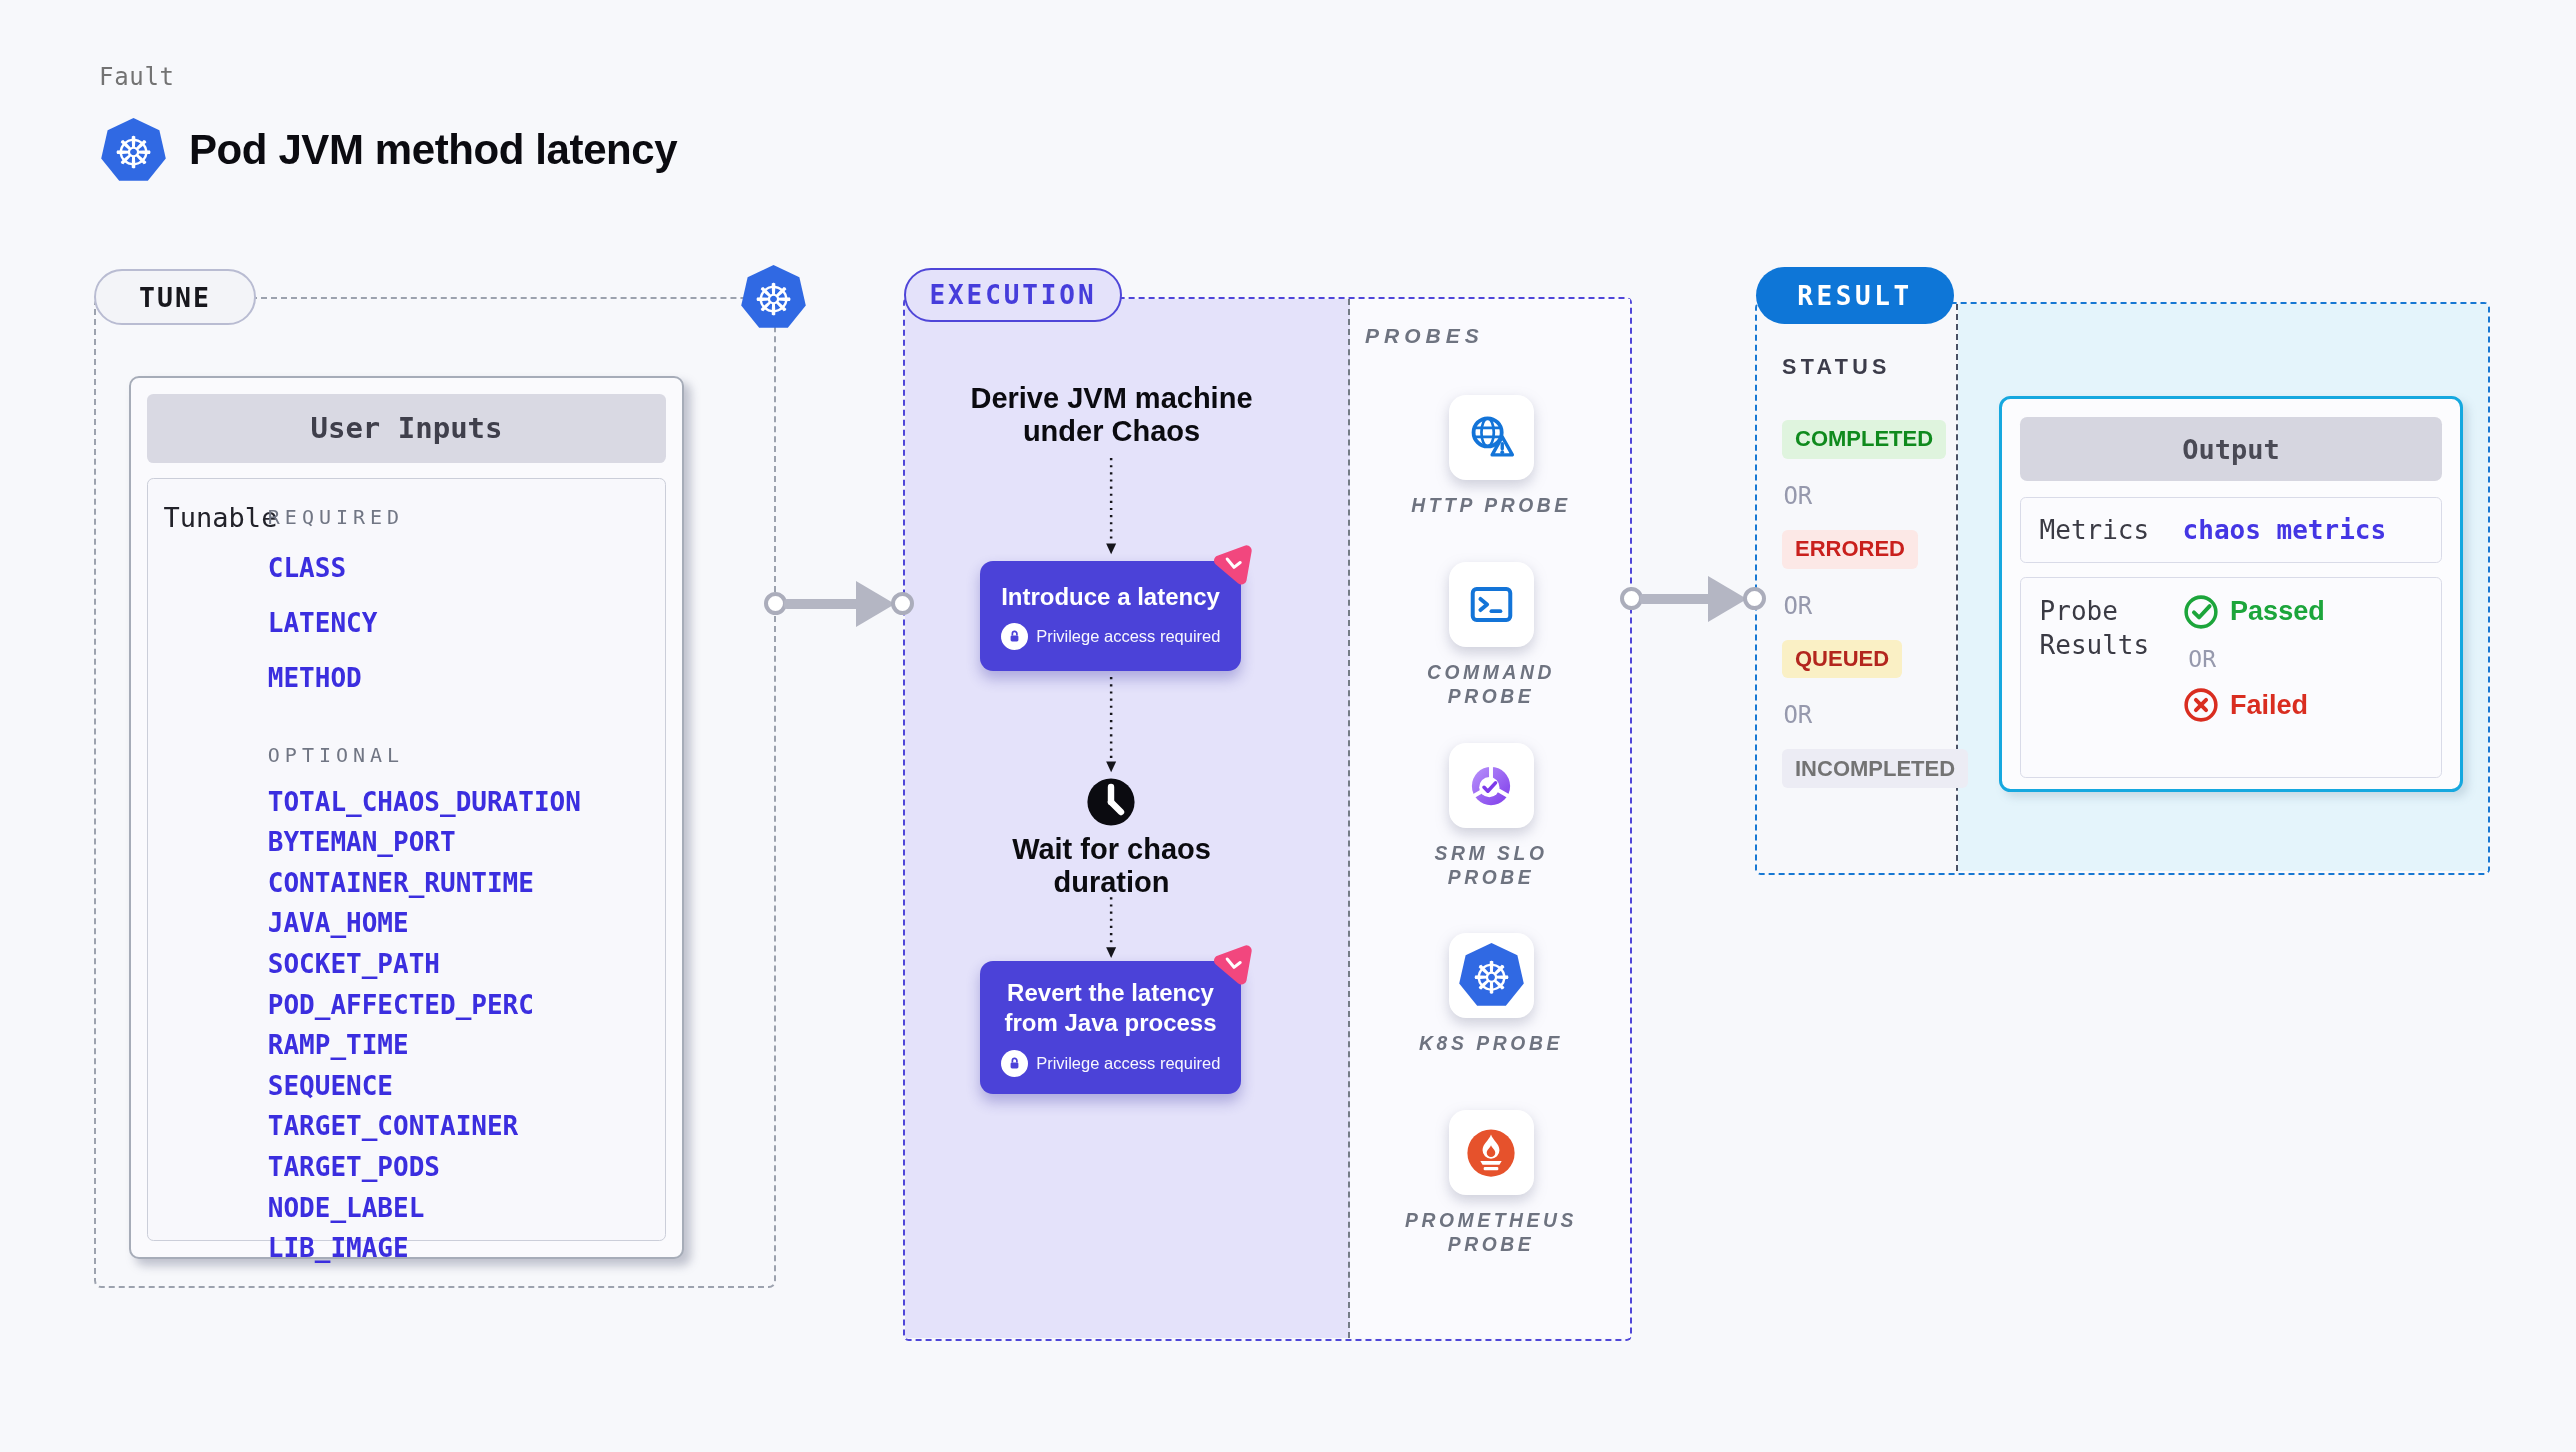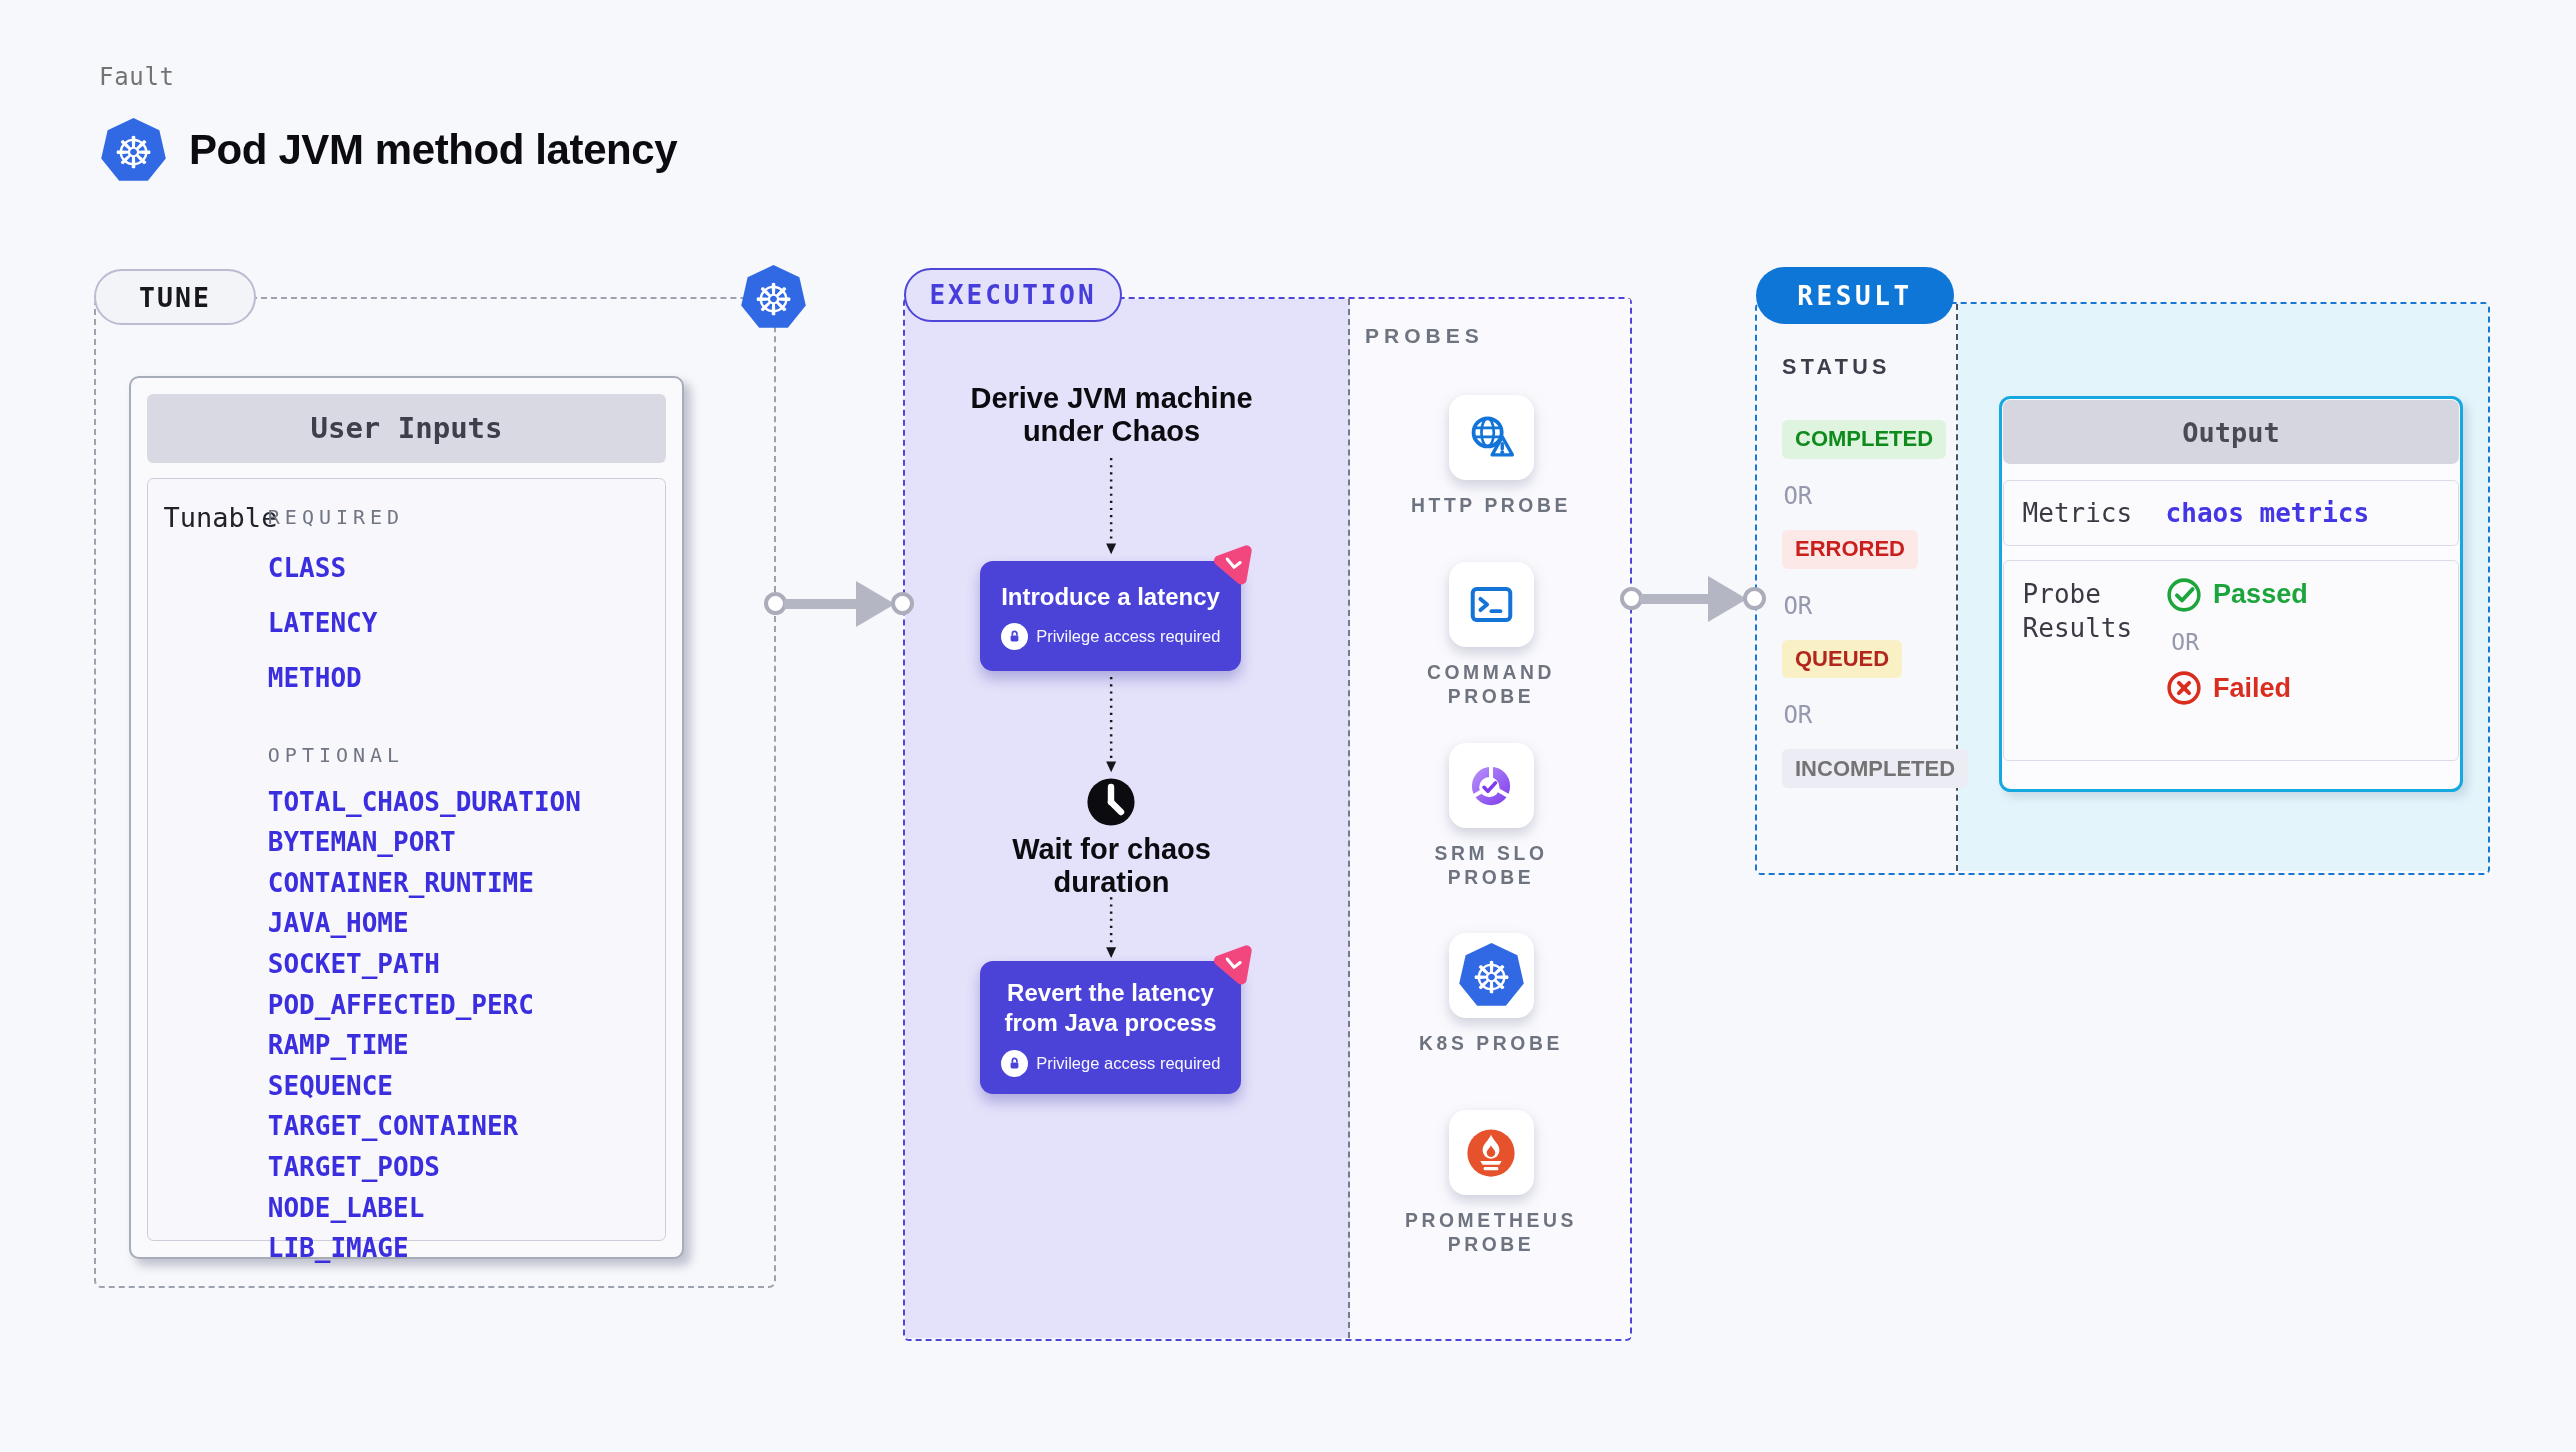--- a/index.html
+++ b/index.html
@@ -62,38 +62,38 @@
               display:flex;flex-direction:column;align-items:center;justify-content:center;gap:11.5px;
               box-shadow:0 7.2px 14.3px rgba(48,40,160,.30);}
   .chaos-card .card-title{color:#FFFFFF;font-size:24px;font-weight:700;text-align:center;line-height:30px;white-space:pre-line;}
   .priv-row{display:flex;align-items:center;gap:8.6px;}
   .priv-row .lock-circle{width:27px;height:27px;border-radius:50%;background:#FFFFFF;display:flex;align-items:center;justify-content:center;}
   .priv-row .priv-text{color:rgba(255,255,255,.96);font-size:16.5px;font-weight:500;}
   .litmus-badge{position:absolute;top:-18.6px;right:-13px;width:42px;height:42px;transform:rotate(-80deg);}
   .clock-wrap{position:absolute;left:1086px;top:777px;width:50px;height:50px;z-index:5;}
 
   
-  .probes-col{left:1355px;top:318px;width:272px;height:1003px;z-index:5;}
+  .probes-col{left:1355px;top:318px;width:272px;height:1003px;z-index:5;font-style:italic;}
   .probes-label{position:absolute;left:10px;top:5.7px;font-size:21px;font-weight:700;letter-spacing:5px;color:#6E7380;}
   .probe-item{position:absolute;left:0;width:272px;display:flex;flex-direction:column;align-items:center;}
   .probe-card{width:85px;height:85px;background:#FFFFFF;border-radius:17px;display:flex;align-items:center;justify-content:center;
               box-shadow:0 5.7px 13px rgba(125,130,155,.35);}
   .probe-name{margin-top:14.3px;text-align:center;font-size:19.3px;font-weight:600;letter-spacing:3.6px;color:#6E7380;
               line-height:23.6px;white-space:pre-line;}
 
   
   .result-box{left:1755px;top:302px;width:735px;height:573px;border:2.9px dashed #1778D3;border-radius:5.7px;box-sizing:border-box;}
   .result-blue-bg{position:absolute;left:201px;top:0;right:0;height:567px;background:#E4F4FB;}
   .result-divider{position:absolute;left:199px;top:0;height:567px;width:0;border-left:2.1px dashed #4A5164;}
   .status-col{left:1782px;top:355px;width:172px;z-index:5;display:flex;flex-direction:column;align-items:flex-start;}
   .status-title{font-size:21.5px;font-weight:700;letter-spacing:4.3px;color:#3C3C4A;margin-bottom:40px;}
   .status-chip{border-radius:5.7px;padding:6.4px 13px;font-size:22px;font-weight:800;margin-bottom:23px;}
   .or-label{font-family:"DejaVu Sans Mono",monospace;font-size:24px;color:#9699AD;margin-bottom:20px;margin-left:1.4px;}
   .output-card{left:1999px;top:396px;width:464px;height:396px;background:#FCFCFE;border:3.6px solid #16A8DF;
-               border-radius:11.5px;box-sizing:border-box;padding:1px;z-index:5;box-shadow:5px 5px 8.6px rgba(110,140,165,.25);}
+               border-radius:11.5px;box-sizing:border-box;padding:18px;z-index:5;box-shadow:5px 5px 8.6px rgba(110,140,165,.25);}
   .output-header{height:64px;background:#D6D6E0;border-radius:7.2px;display:flex;align-items:center;justify-content:center;
                  font-size:27px;font-weight:600;color:#4A4A55;}
   .out-row{background:#FBFBFE;border:1.4px solid #D9DBE8;border-radius:5.7px;box-sizing:border-box;display:flex;}
   .metrics-row{margin-top:15.8px;height:66px;align-items:center;padding:0 18.6px;}
   .probe-results-row{margin-top:14.3px;height:201px;padding:15.8px 18.6px;align-items:flex-start;}
   .out-label{width:143px;flex:0 0 143px;font-size:26px;color:#3A3A44;line-height:34px;white-space:pre-line;}
   .metrics-value{font-size:26px;font-weight:600;color:#4436E4;}
   .pr-right{display:flex;flex-direction:column;}
   .pr-line{display:flex;align-items:center;gap:11.5px;}
   .pr-passed{font-size:27px;font-weight:700;color:#1CA53B;}

